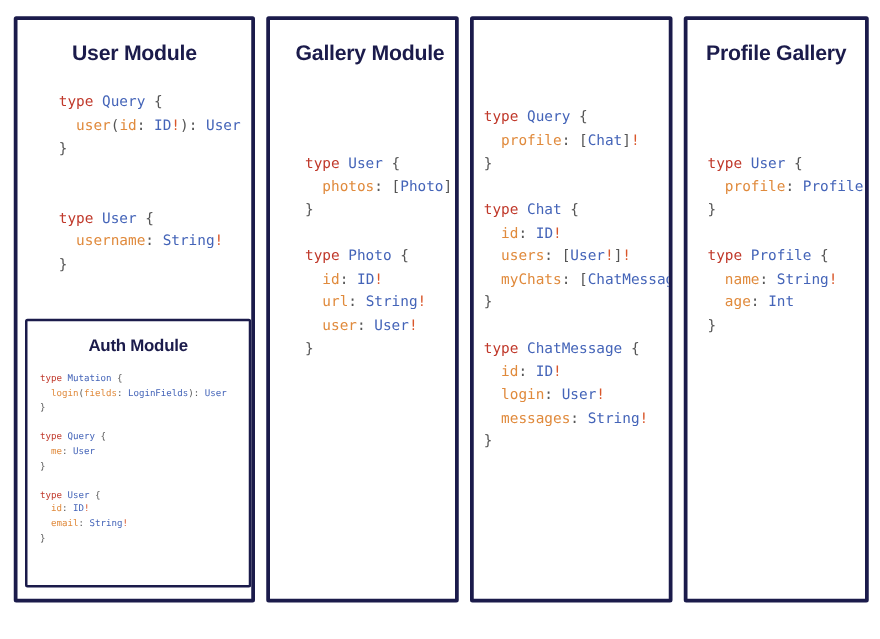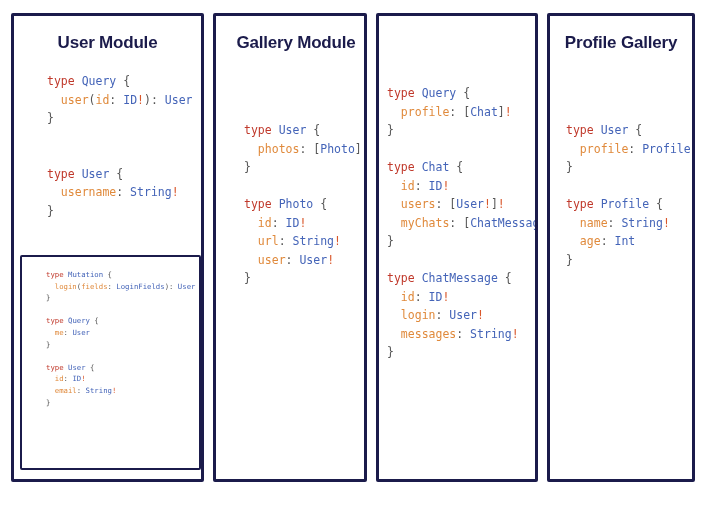--- a/index.html
+++ b/index.html
@@ -78,21 +78,21 @@
   }
   .sub-card .module-title {
     font-size: 13.5px;
     padding: 12px 4px 0 4px;
     line-height: 16px;
   }
   .sub-card .schema-block {
     font-size: 7.3px;
     line-height: 11.6px;
   }
-  .sub-card .schema-main { padding: 12px 0 0 24px; }
+  .sub-card .schema-main { padding: 12px 0 0 10px; }
 
   
   .tok-kw    { color: #c0392b; }
   .tok-type  { color: #4464b8; }
   .tok-field { color: #e08a3c; }
   .tok-punct { color: #555555; }
   .tok-bang  { color: #d9572b; }
   .tok-brace { color: #555555; }
 </style>
 </head>
@@ -105,20 +105,21 @@
     <div class="schema-block schema-main"><span class="tok-kw">type</span> <span class="tok-type">Query</span><span class="tok-brace"> {</span>
   <span class="tok-field">user</span><span class="tok-punct">(</span><span class="tok-field">id</span><span class="tok-punct">: </span><span class="tok-type">ID</span><span class="tok-bang">!</span><span class="tok-punct">)</span><span class="tok-punct">: </span><span class="tok-type">User</span>
 <span class="tok-brace">}</span>
 
 
 <span class="tok-kw">type</span> <span class="tok-type">User</span><span class="tok-brace"> {</span>
   <span class="tok-field">username</span><span class="tok-punct">: </span><span class="tok-type">String</span><span class="tok-bang">!</span>
 <span class="tok-brace">}</span></div>
 
     <div class="sub-card">
+      <div class="module-title">Auth Module</div>
       <div class="schema-block schema-main"><span class="tok-kw">type</span> <span class="tok-type">Mutation</span><span class="tok-brace"> {</span>
   <span class="tok-field">login</span><span class="tok-punct">(</span><span class="tok-field">fields</span><span class="tok-punct">: </span><span class="tok-type">LoginFields</span><span class="tok-punct">)</span><span class="tok-punct">: </span><span class="tok-type">User</span>
 <span class="tok-brace">}</span>
 
 <span class="tok-kw">type</span> <span class="tok-type">Query</span><span class="tok-brace"> {</span>
   <span class="tok-field">me</span><span class="tok-punct">: </span><span class="tok-type">User</span>
 <span class="tok-brace">}</span>
 
 <span class="tok-kw">type</span> <span class="tok-type">User</span><span class="tok-brace"> {</span>
   <span class="tok-field">id</span><span class="tok-punct">: </span><span class="tok-type">ID</span><span class="tok-bang">!</span>

